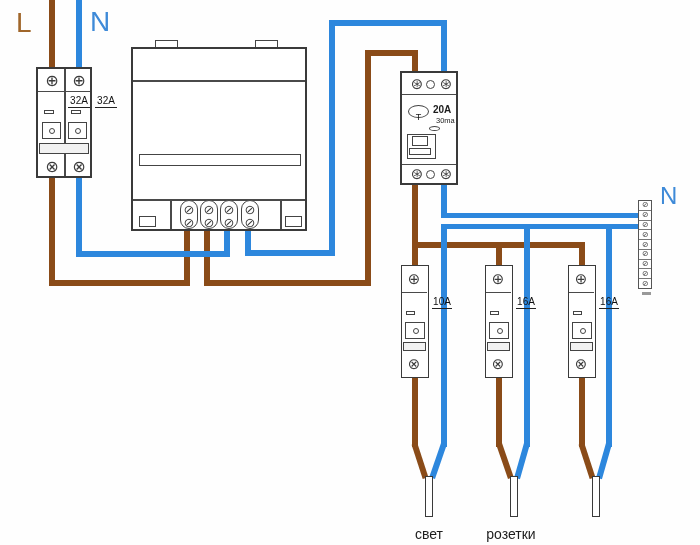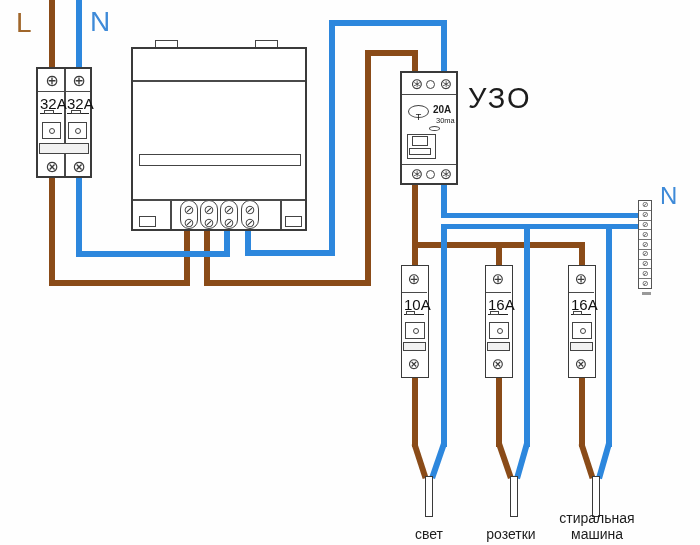--- a/index.html
+++ b/index.html
@@ -8,22 +8,22 @@
   .wire{position:absolute;}
   .live{background:var(--wire-live,#8a4b18);}
   .neutral{background:var(--wire-neutral,#2d87dd);}
   .slant{position:absolute;width:6px;height:36px;}
   .box{position:absolute;background:#fff;border:2px solid var(--outline,#3a3a3a);box-sizing:border-box;}
   .part{position:absolute;box-sizing:border-box;background:#fff;border:1.4px solid #444;}
   .line{position:absolute;background:#4a4a4a;}
   .scrw{position:absolute;transform:translate(-50%,-50%);color:#3c3c3c;
         font-family:"DejaVu Sans",sans-serif;line-height:1;}
   .txt{position:absolute;color:#1c1c1c;}
-  .rating{position:absolute;text-align:center;font-size:15px;border-bottom:1.2px solid #222;
-          padding-bottom:1px;color:#111;}
+  .rating{position:absolute;text-align:center;font-size:10px;border-bottom:1.2px solid #222;
+          padding-bottom:1px;color:#111;margin-left:28px;}
   .dot{position:absolute;width:4px;height:4px;border:1.1px solid #444;border-radius:50%;background:#fff;}
   .oval{position:absolute;border:1.2px solid #444;border-radius:50%;background:#fff;box-sizing:border-box;}
   .cable{position:absolute;width:8px;height:41px;background:#fff;border:1.5px solid #3a3a3a;box-sizing:border-box;}
   #busbar{position:absolute;left:638px;top:200px;width:14px;height:89px;border:1.3px solid #555;
           box-sizing:border-box;background:#fff;display:flex;flex-direction:column;}
   #busbar .cell{flex:1;display:flex;align-items:center;justify-content:center;border-top:1px solid #777;}
   #busbar .cell:first-child{border-top:none;}
   #busbar .cell span{font-size:8px;color:#444;font-family:"DejaVu Sans",sans-serif;line-height:1;}
 </style>
 </head>
@@ -136,21 +136,20 @@
     <div class="oval" style="left:27px;top:53px;width:11px;height:5px"></div>
     <div class="part" style="left:5px;top:61px;width:29px;height:25px">
       <div class="part" style="left:4px;top:1px;width:16px;height:10px;border-width:1.2px"></div>
       <div class="part" style="left:1px;top:13px;width:22px;height:7px;border-width:1.2px"></div>
     </div>
     <div class="line" style="left:0;top:91px;width:54px;height:1.4px"></div>
     <span class="scrw" style="left:15px;top:101px;font-size:15px">⊛</span>
     <div class="oval" style="left:24px;top:97px;width:9px;height:9px"></div>
     <span class="scrw" style="left:44px;top:101px;font-size:15px">⊛</span>
   </div>
-  <div class="txt" style="left:468px;top:82px;font-size:29px;letter-spacing:2px">УЗО</div>
 
   <div class="box" style="left:401px;top:265px;width:28px;height:113px;border-width:1.6px">
     <span class="scrw" style="left:12px;top:13px;font-size:15px">⊕</span>
     <div class="line" style="left:0;top:26px;width:25px;height:1.3px"></div>
     <div class="rating" style="left:2px;top:30px;width:20px">10A</div>
     <div class="part" style="left:4px;top:45px;width:9px;height:4px;border-width:1.1px"></div>
     <div class="part" style="left:3px;top:56px;width:20px;height:17px">
       <div class="dot" style="left:7px;top:5px"></div>
     </div>
     <div class="part" style="left:1px;top:76px;width:23px;height:9px;background:#f2f2f2;border-width:1.3px"></div>
@@ -210,15 +209,14 @@
         <span>⊘</span>
       </div>
   </div>
   <div class="line" style="left:642px;top:292px;width:9px;height:3px;background:#999"></div>
 
   <div class="txt" style="left:16px;top:7px;font-size:28px;color:var(--label-l)">L</div>
   <div class="txt" style="left:90px;top:6px;font-size:28px;color:var(--label-n)">N</div>
   <div class="txt" style="left:660px;top:182px;font-size:24px;color:var(--label-n)">N</div>
   <div class="txt" style="left:461px;top:526px;width:100px;text-align:center;font-size:14px">розетки</div>
   <div class="txt" style="left:379px;top:526px;width:100px;text-align:center;font-size:14px">свет</div>
-  <div class="txt" style="left:551px;top:511px;width:92px;text-align:center;font-size:14px;line-height:15.5px">стиральная машина</div>
 
 </div>
 
 </body></html>

